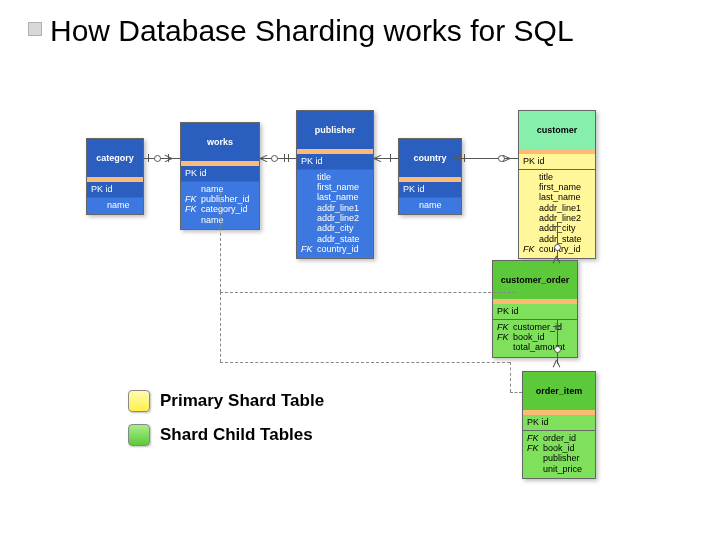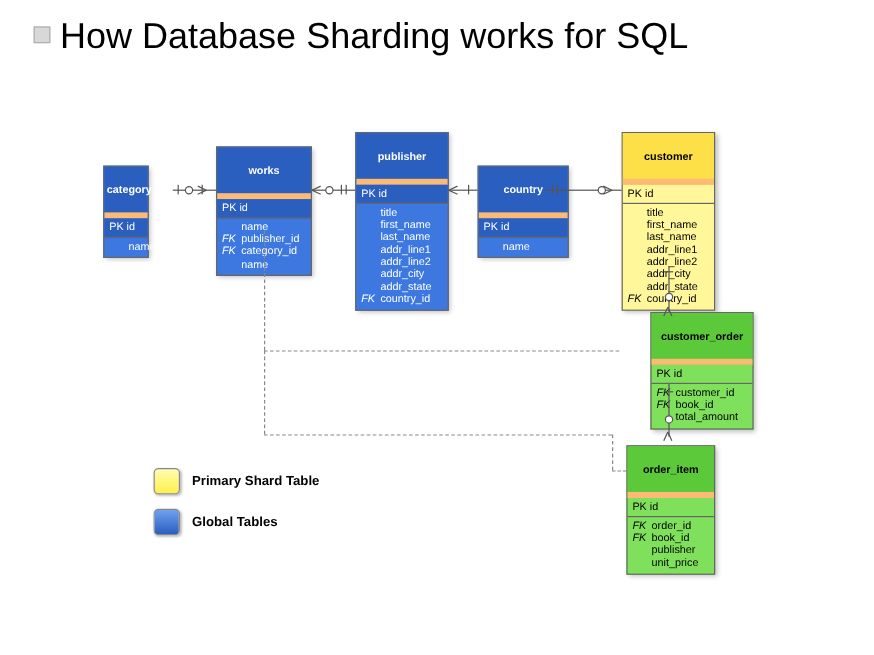--- a/index.html
+++ b/index.html
@@ -10,52 +10,52 @@
   .entity { position: absolute; border: 1px solid #666; font-size: 9px; line-height: 1.15; box-shadow: 2px 2px 4px rgba(0,0,0,0.25); }
   .entity-hd { font-weight: bold; text-align: center; padding: 14px 2px; border-bottom: 5px solid #fdba74; }
   .entity-pk { padding: 2px 4px; border-bottom: 1px solid #666; }
   .entity-body { padding: 2px 4px 4px 4px; }
   .row { white-space: nowrap; }
   .fk-tag { font-style: italic; display: inline-block; width: 16px; }
   .ind { display: inline-block; width: 16px; }
   .blue { background: #3c78e0; color: #fff; }
   .blue .entity-hd, .blue .entity-pk { background: #2a5fbf; }
   .yellow { background: #fff799; color: #000; }
-  .yellow .entity-hd { background: #fde047; }
+  .yellow .entity-hd { background: #86efac; }
   .green { background: #7fe05c; color: #000; }
   .green .entity-hd { background: #5cc93a; }
   .conn { position: absolute; background: #555; }
   .conn.h { height: 1px; }
   .conn.v { width: 1px; }
   .conn.dash-h { height: 0; border-top: 1px dashed #888; background: none; }
   .conn.dash-v { width: 0; border-left: 1px dashed #888; background: none; }
   .crow-l, .crow-r, .tick, .circ { position: absolute; }
   .crow-l::before, .crow-l::after, .crow-r::before, .crow-r::after { content:""; position:absolute; width:8px; height:1px; background:#555; top:0; }
   .crow-l::before { transform-origin:left; transform:rotate(25deg); left:0; }
   .crow-l::after { transform-origin:left; transform:rotate(-25deg); left:0; }
   .crow-r::before { transform-origin:right; transform:rotate(25deg); right:0; }
   .crow-r::after { transform-origin:right; transform:rotate(-25deg); right:0; }
   .tick { width:1px; height:8px; background:#555; }
   .circ { width:7px; height:7px; border:1px solid #555; border-radius:50%; background:#fff; }
-  .legend { position: absolute; left: 100px; top: 280px; font-size: 11px; font-weight: bold; }
+  .legend { position: absolute; left: 100px; top: 280px; font-size: 17px; font-weight: bold; }
   .legend-item { display:flex; align-items:center; margin-bottom: 12px; }
   .swatch { width: 22px; height: 22px; border-radius: 4px; border: 1px solid #888; margin-right: 10px; box-shadow: 1px 1px 2px rgba(0,0,0,0.25); }
   .sw-yellow { background: linear-gradient(#fffcb0,#fff04a); }
   .sw-green { background: linear-gradient(#a8f088,#5cc93a); }
   .sw-blue { background: linear-gradient(#6fa0f0,#2a5fbf); }
 </style>
 </head>
 <body>
 
 <div class="bullet-sq" style="left:28px; top:22px;"></div>
 <h1 class="title" style="padding-left:50px;">How Database Sharding works for SQL</h1>
 
 <div class="diagram">
 
-  <div class="entity blue" style="left:58px; top:28px; width:38px;">
+  <div class="entity blue" style="left:58px; top:28px; width:58px;">
     <div class="entity-hd">category</div>
     <div class="entity-pk"><span class="row">PK id</span></div>
     <div class="entity-body">
         <div class="row"><span class="ind"></span><span>name</span></div>
       </div>
   </div>
 
   <div class="entity blue" style="left:152px; top:12px; width:80px;">
     <div class="entity-hd">works</div>
     <div class="entity-pk"><span class="row">PK id</span></div>
@@ -75,21 +75,21 @@
       <div class="row"><span class="ind"></span><span>first_name</span></div>
       <div class="row"><span class="ind"></span><span>last_name</span></div>
       <div class="row"><span class="ind"></span><span>addr_line1</span></div>
       <div class="row"><span class="ind"></span><span>addr_line2</span></div>
       <div class="row"><span class="ind"></span><span>addr_city</span></div>
       <div class="row"><span class="ind"></span><span>addr_state</span></div>
       <div class="row"><span class="fk-tag">FK</span><span>country_id</span></div>
     </div>
   </div>
 
-  <div class="entity blue" style="left:370px; top:28px; width:76px;">
+  <div class="entity blue" style="left:370px; top:28px; width:64px;">
     <div class="entity-hd">country</div>
     <div class="entity-pk"><span class="row">PK id</span></div>
     <div class="entity-body">
         <div class="row"><span class="ind"></span><span>name</span></div>
       </div>
   </div>
 
   <div class="entity yellow" style="left:490px; top:0px; width:78px;">
     <div class="entity-hd">customer</div>
     <div class="entity-pk"><span class="row">PK id</span></div>
@@ -98,21 +98,21 @@
       <div class="row"><span class="ind"></span><span>first_name</span></div>
       <div class="row"><span class="ind"></span><span>last_name</span></div>
       <div class="row"><span class="ind"></span><span>addr_line1</span></div>
       <div class="row"><span class="ind"></span><span>addr_line2</span></div>
       <div class="row"><span class="ind"></span><span>addr_city</span></div>
       <div class="row"><span class="ind"></span><span>addr_state</span></div>
       <div class="row"><span class="fk-tag">FK</span><span>country_id</span></div>
     </div>
   </div>
 
-  <div class="entity green" style="left:514px; top:150px; width:86px;">
+  <div class="entity green" style="left:464px; top:150px; width:86px;">
     <div class="entity-hd">customer_order</div>
     <div class="entity-pk"><span class="row">PK id</span></div>
     <div class="entity-body">
       <div class="row"><span class="fk-tag">FK</span><span>customer_id</span></div>
       <div class="row"><span class="fk-tag">FK</span><span>book_id</span></div>
       <div class="row"><span class="ind"></span><span>total_amount</span></div>
     </div>
   </div>
 
   <div class="entity green" style="left:494px; top:261px; width:74px;">
@@ -165,18 +165,18 @@
   <div class="conn dash-h" style="left:192px; top:252px; width:290px;"></div>
   <div class="conn dash-v" style="left:482px; top:252px; height:30px;"></div>
   <div class="conn dash-h" style="left:482px; top:282px; width:12px;"></div>
 
   <div class="legend">
     <div class="legend-item">
       <div class="swatch sw-yellow"></div>
       <span>Primary Shard Table</span>
     </div>
     <div class="legend-item">
-      <div class="swatch sw-blue"></div>
-      <span>Global Tables</span>
+      <div class="swatch sw-green"></div>
+      <span>Shard Child Tables</span>
     </div>
   </div>
 
 </div>
 
 </body></html>

